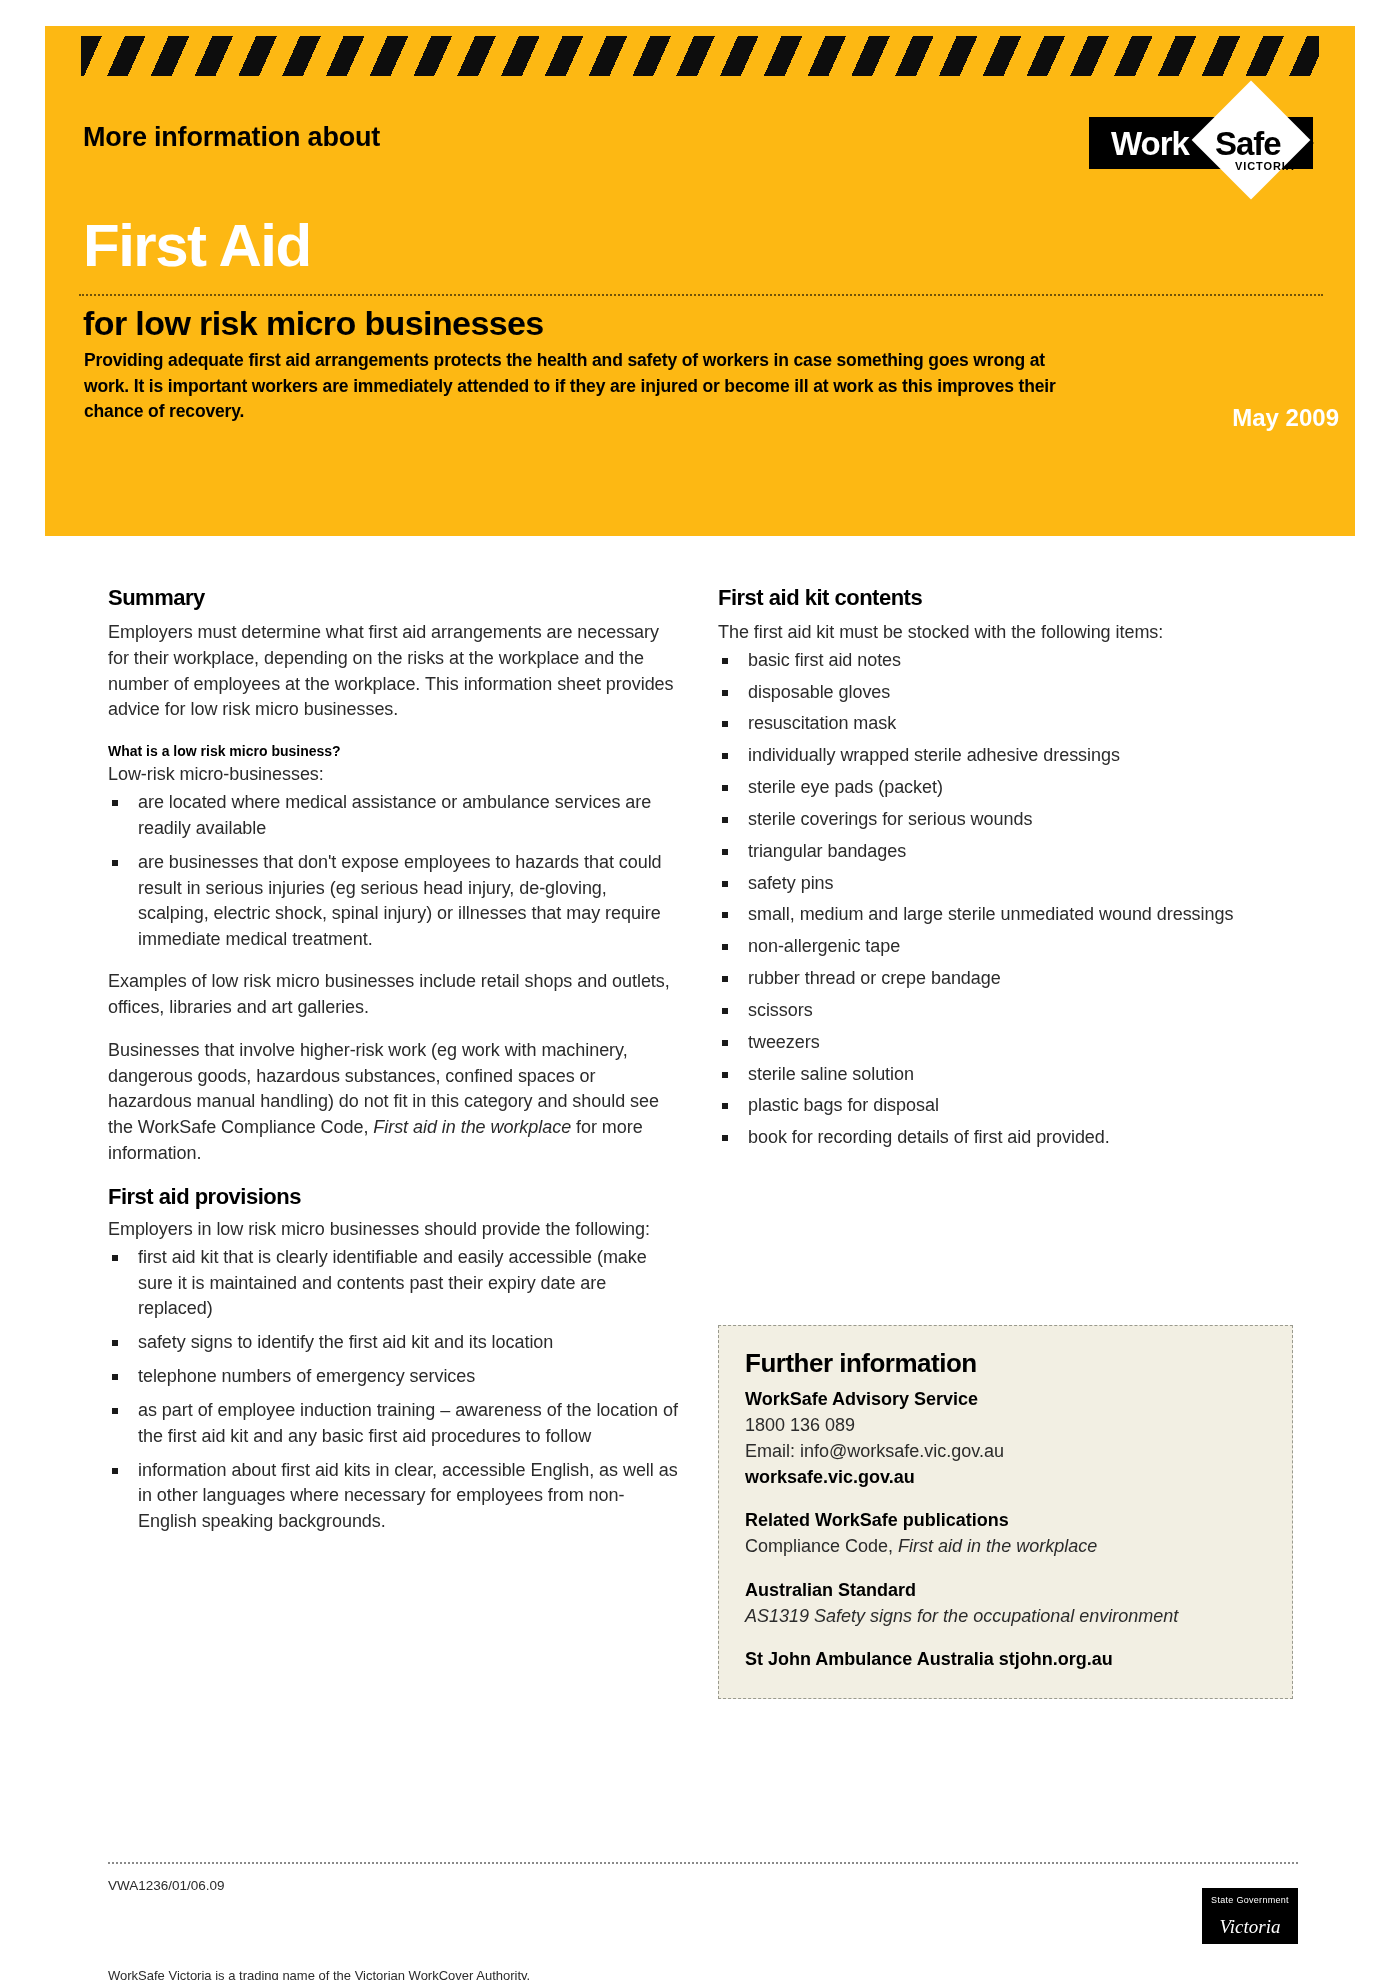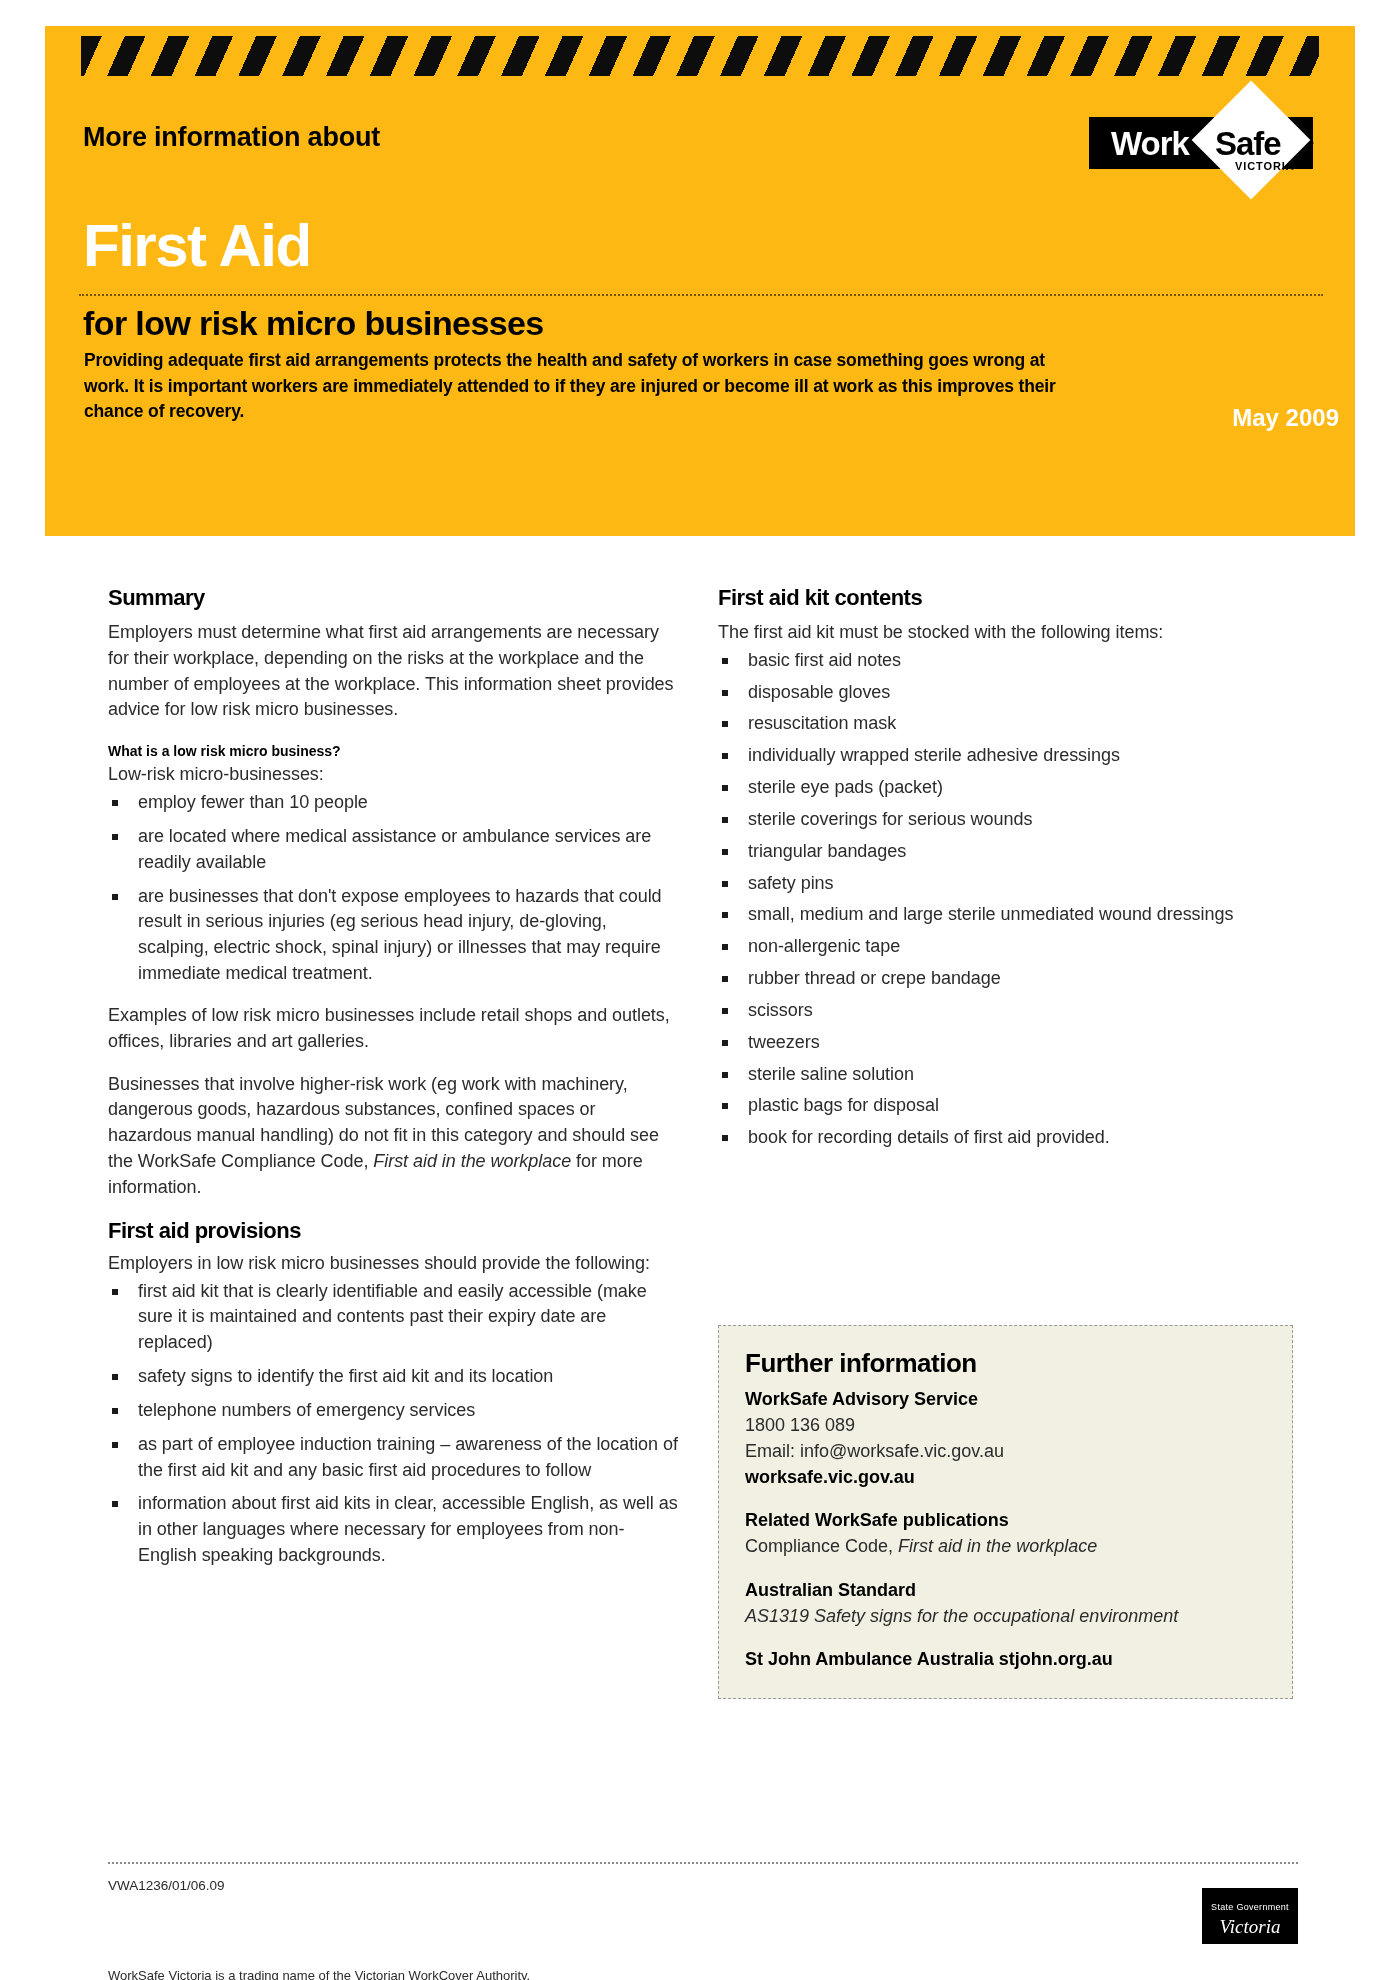--- a/index.html
+++ b/index.html
@@ -297,21 +297,21 @@
     width: 96px;
     height: 56px;
     background: #000;
     color: #fff;
     overflow: hidden;
   }
   .vic-crown {
     position: absolute;
     left: 50%;
     transform: translateX(-50%);
-    top: 14px;
+    top: 7px;
     font-size: 9px;
     letter-spacing: 0.3px;
     color: #fff;
     white-space: nowrap;
   }
   .vic-word {
     position: absolute;
     left: 50%;
     transform: translateX(-50%);
     bottom: 6px;
@@ -356,21 +356,20 @@
 
     <h2 class="section">Summary</h2>
 
     <p class="body">Employers must determine what first aid arrangements are necessary for their workplace, depending on the risks at the workplace and the number of employees at the workplace. This information sheet provides advice for low risk micro businesses.</p>
 
     <h3 class="subsection">What is a low risk micro business?</h3>
 
     <p class="body nogap">Low-risk micro-businesses:</p>
 
     <ul class="bullets">
-      <li>employ fewer than 10 people</li>
       <li>are located where medical assistance or ambulance services are readily available</li>
       <li>are businesses that don't expose employees to hazards that could result in serious injuries (eg serious head injury, de-gloving, scalping, electric shock, spinal injury) or illnesses that may require immediate medical treatment.</li>
     </ul>
 
     <p class="body">Examples of low risk micro businesses include retail shops and outlets, offices, libraries and art galleries.</p>
 
     <p class="body"><span>Businesses that involve higher-risk work (eg work with machinery, dangerous goods, hazardous substances, confined spaces or hazardous manual handling) do not fit in this category and should see the WorkSafe Compliance Code, </span><em class="ital">First aid in the workplace</em><span> for more information.</span></p>
 
     <h2 class="section tight">First aid provisions</h2>
 

